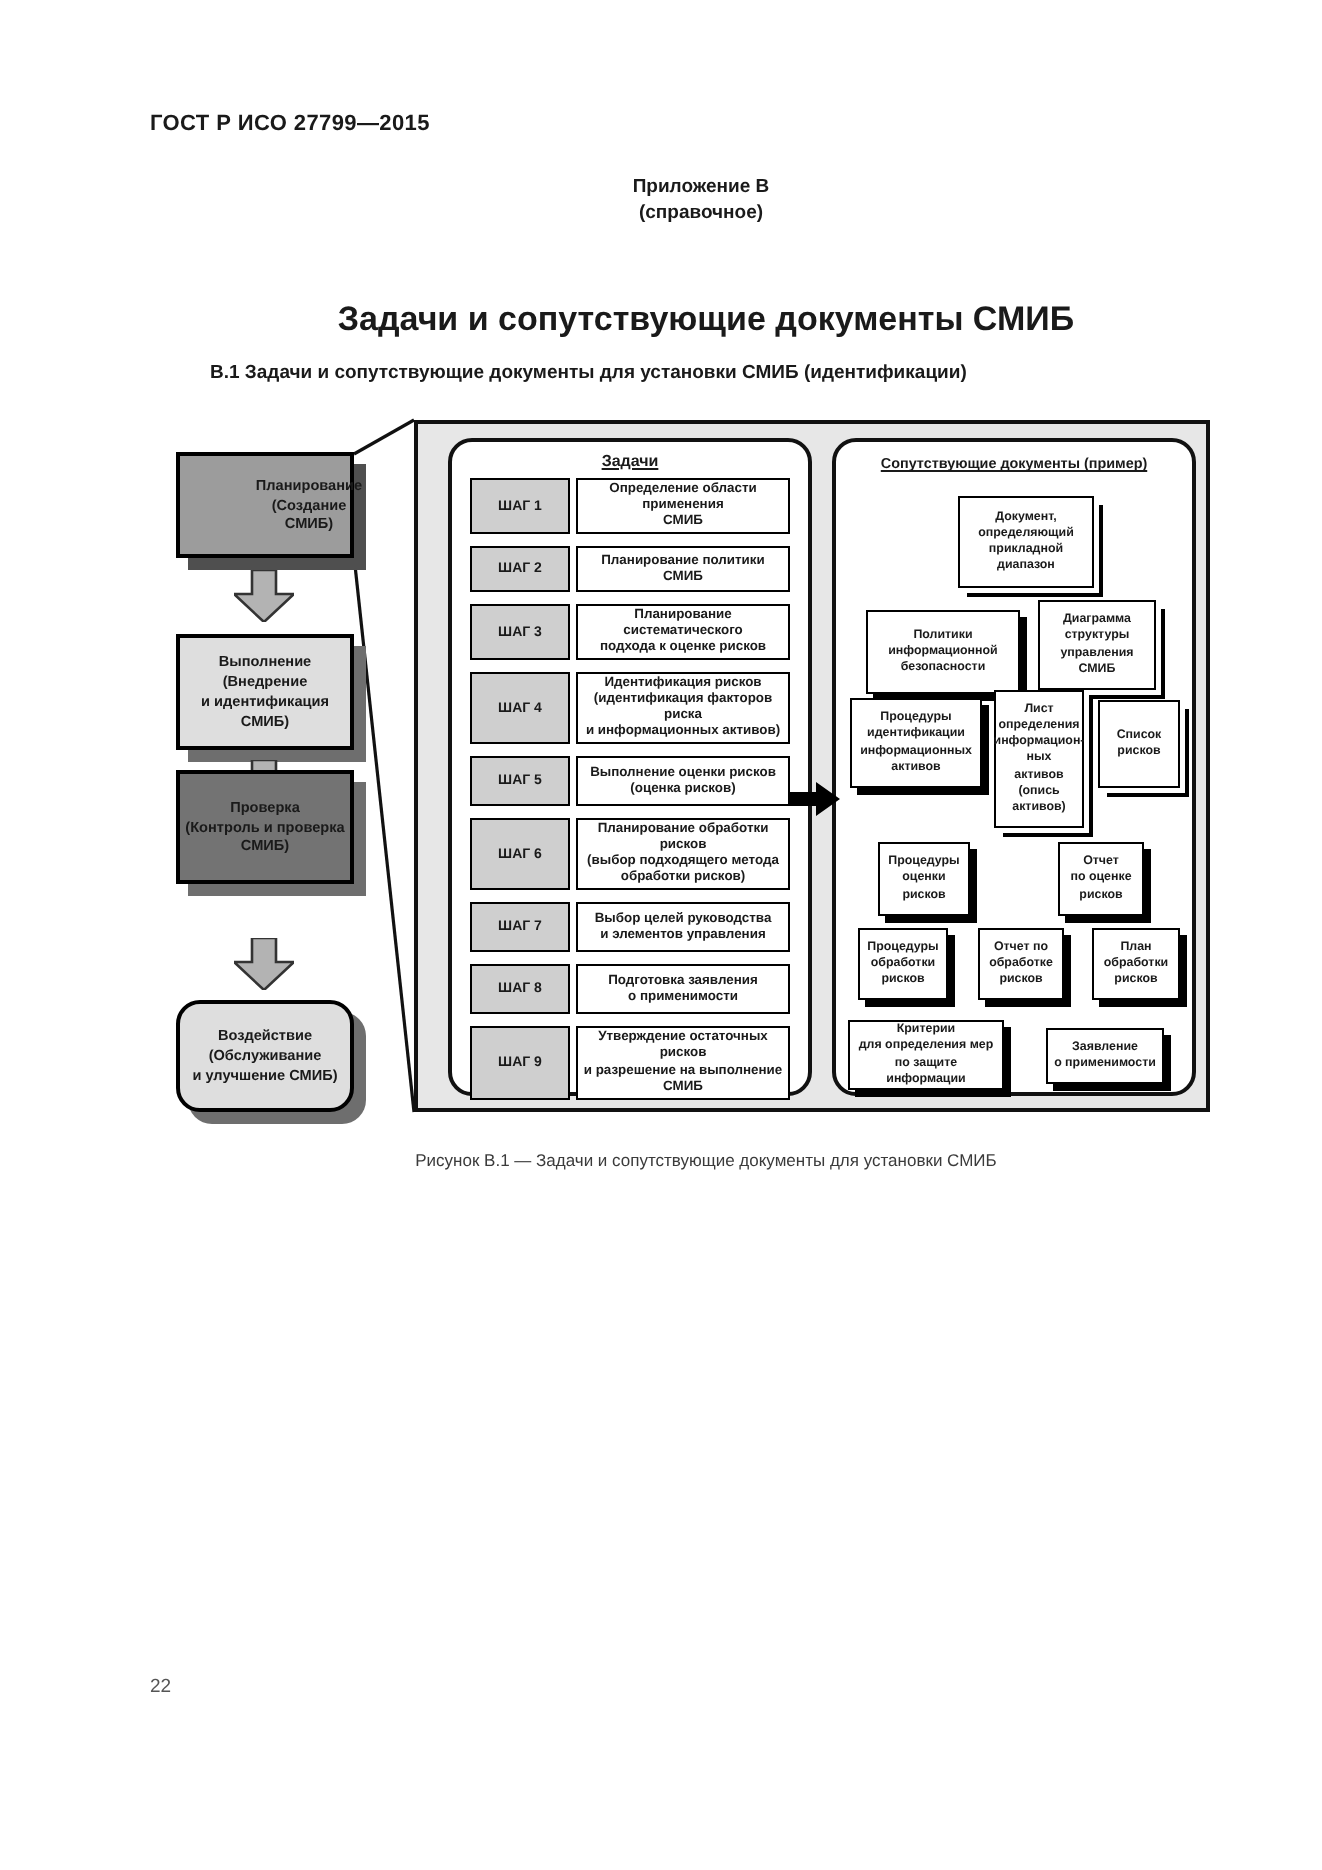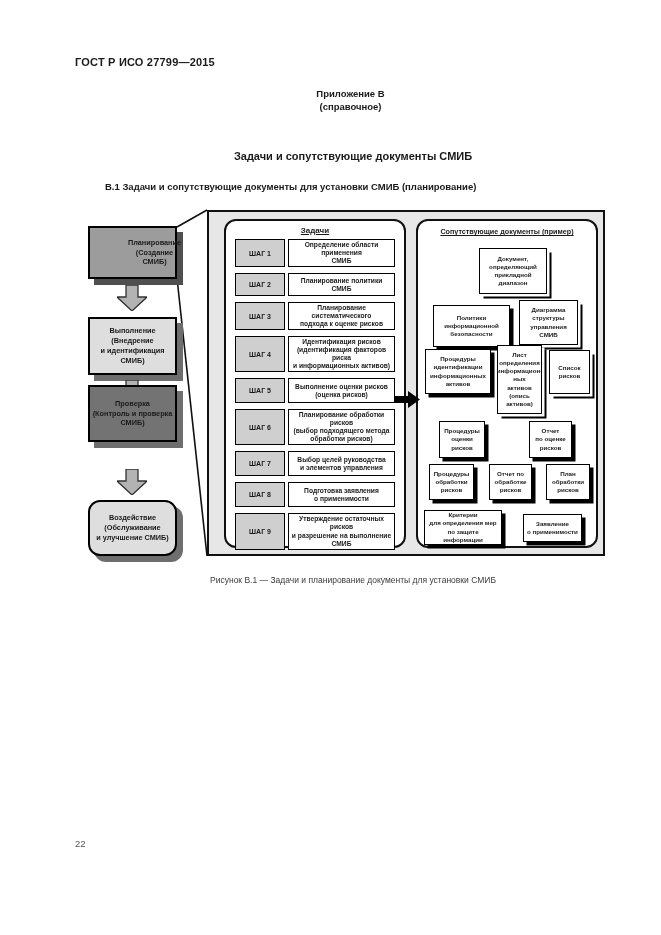--- a/index.html
+++ b/index.html
@@ -2,21 +2,21 @@
 <html><head>
 <meta charset="utf-8">
 <style>
   * { box-sizing: border-box; margin: 0; padding: 0; }
   html, body { background: #ffffff; }
   body { font-family: "Liberation Sans", sans-serif; color: #1a1a1a; }
   .page { position: relative; width: 661px; height: 935px; background: #fff; overflow: hidden; }
 
   .doc-header { position: absolute; left: 75px; top: 56px; font-size: 11px; font-weight: bold; letter-spacing: .2px; }
   .annex-block { position: absolute; left: 0; right: 0; top: 88px; text-align: center; font-size: 9.5px; font-weight: bold; line-height: 1.35; padding-left: 40px; }
-  .main-title { position: absolute; left: 45px; right: 0; top: 150px; text-align: center; font-size: 11px; font-weight: bold; }
+  .main-title { position: absolute; left: 45px; right: 0; top: 150px; text-align: center; font-size: 17px; font-weight: bold; }
   .section-heading { position: absolute; left: 105px; top: 181px; font-size: 9.5px; font-weight: bold; }
 
   
   .connectors { position: absolute; left: 170px; top: 204px; width: 44px; height: 356px; z-index: 1; }
 
   
   .outer-box { position: absolute; left: 207px; top: 210px; width: 398px; height: 346px;
                background: #e7e7e7; border: 2px solid #111; z-index: 2; }
 
   
@@ -82,21 +82,21 @@
 <div class="page">
 
   <div class="doc-header">ГОСТ Р ИСО 27799—2015</div>
 
   <div class="annex-block">
     <div>Приложение В</div>
     <div>(справочное)</div>
   </div>
 
   <div class="main-title">Задачи и сопутствующие документы СМИБ</div>
-  <div class="section-heading">В.1 Задачи и сопутствующие документы для установки СМИБ (планирование)</div>
+  <div class="section-heading">В.1 Задачи и сопутствующие документы для установки СМИБ (идентификации)</div>
 
   <svg class="connectors" viewBox="0 0 44 356" preserveAspectRatio="none">
     <line x1="7" y1="23" x2="37" y2="6" stroke="#111" stroke-width="1.6"></line>
     <line x1="7" y1="74" x2="37" y2="352" stroke="#111" stroke-width="1.6"></line>
   </svg>
 
   <div class="outer-box"></div>
 
   <div class="pdca p0">Планирование
 (Создание СМИБ)</div>
@@ -218,16 +218,16 @@
 обработки
 рисков</div>
     <div class="doc d11">Критерии
 для определения мер
 по защите
 информации</div>
     <div class="doc d12">Заявление
 о применимости</div>
   </div>
 
-  <div class="figure-caption">Рисунок В.1 — Задачи и планирование документы для установки СМИБ</div>
+  <div class="figure-caption">Рисунок В.1 — Задачи и сопутствующие документы для установки СМИБ</div>
   <div class="page-number">22</div>
 
 </div>
 
 </body></html>

